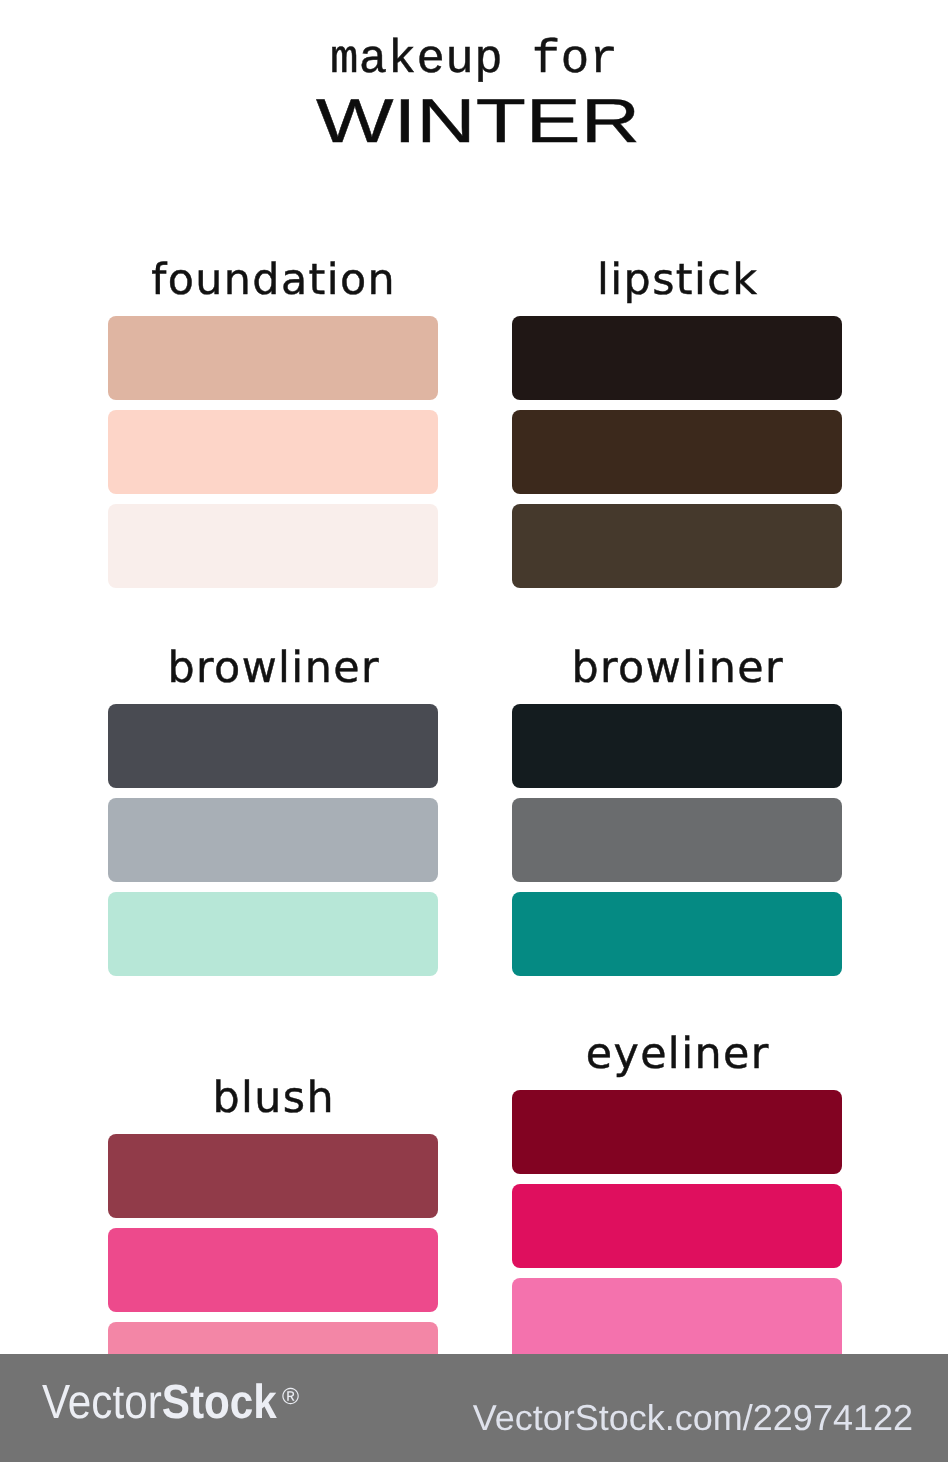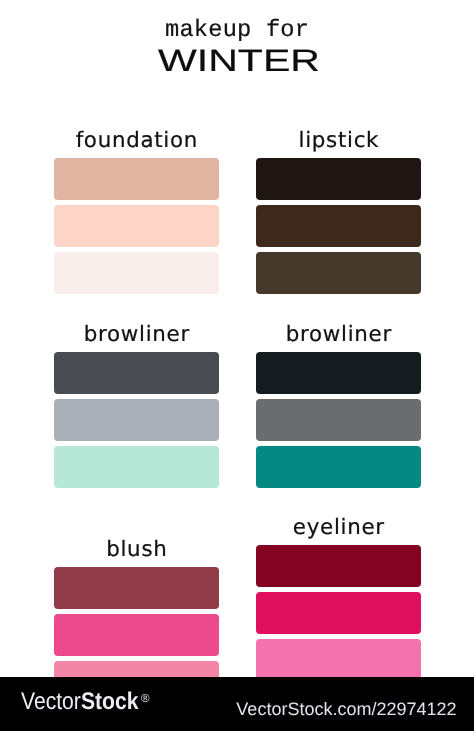--- a/index.html
+++ b/index.html
@@ -161,20 +161,20 @@
         <div class="swatch" style="left: 0px; top: 93.8px; width: 165px; height: 42.2px; border-radius: 4px; background-color: rgb(243, 134, 166);"></div>
       </div>
       <div class="group" style="left: 256px; top: 505.3px; width: 165px; height: 136px;">
         <div class="group-label" style="top: -28.2px;">eyeliner</div>
         <div class="swatch" style="left: 0px; top: 0px; width: 165px; height: 42.2px; border-radius: 4px; background-color: rgb(130, 3, 34);"></div>
         <div class="swatch" style="left: 0px; top: 46.9px; width: 165px; height: 42.2px; border-radius: 4px; background-color: rgb(223, 15, 94);"></div>
         <div class="swatch" style="left: 0px; top: 93.8px; width: 165px; height: 42.2px; border-radius: 4px; background-color: rgb(244, 114, 173);"></div>
       </div>
     </div>
 
-  <div class="footer" style="background-color: #000000;">
+  <div class="footer" style="background-color: #737373;">
     <div class="logo" style="color: rgb(236, 238, 244);">
       <span class="light">Vector</span><span class="bold">Stock</span><span class="reg">®</span>
     </div>
     <div class="url">VectorStock.com/22974122</div>
   </div>
 
 </div>
 
 </body></html>

